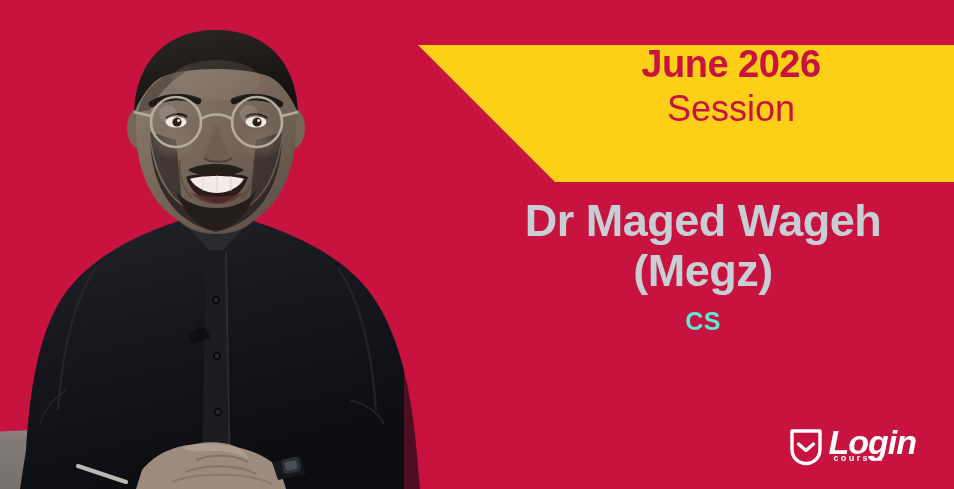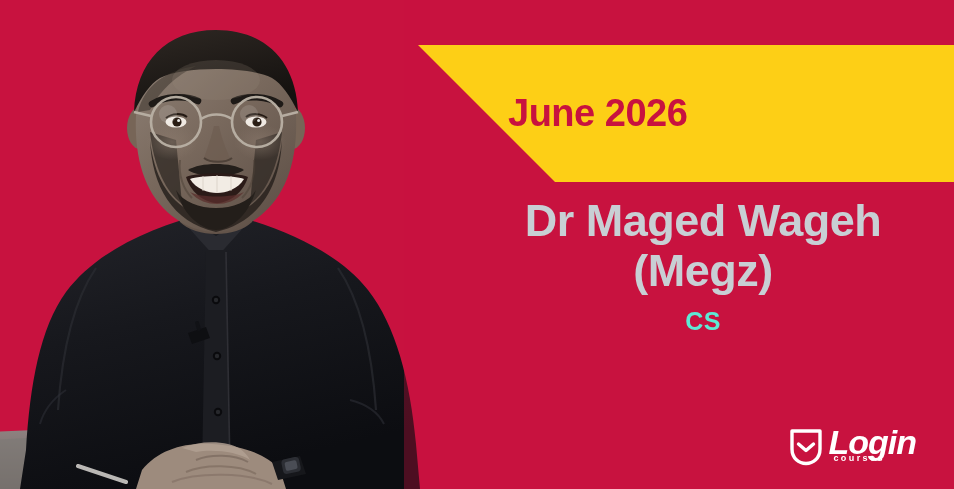--- a/index.html
+++ b/index.html
@@ -34,20 +34,21 @@
     background:#FDCF16;
     clip-path: polygon(0px 0px, 536px 0px, 536px 137px, 137px 137px);
     z-index:3;
   }
   #session-text-wrap {
     position:absolute;
     left:418px; top:45px;
     width:536px; height:137px;
     z-index:4;
     display:flex;
+    flex-direction:column;
     align-items:center;
     justify-content:flex-start;
     padding-left:90px;
   }
   #session-month {
     color:#C8123F;
     font-size:38px;
     font-weight:bold;
     letter-spacing:-0.5px;
     line-height:1.05;
@@ -283,20 +284,21 @@
         <path d="M 78 466 L 126 482" stroke="#d9d6d2" stroke-width="4" stroke-linecap="round" opacity="0.85"></path>
 
         <rect x="404" y="0" width="26" height="489" fill="#C8123F" opacity="0.35"></rect>
       </g>
     </svg>
   </div>
 
   <div id="session-banner"></div>
   <div id="session-text-wrap">
     <div id="session-month">June 2026</div>
+    <div id="session-word">Session</div>
   </div>
 
   <div id="instructor-block">
     <div id="instructor-name">Dr Maged Wageh
 (Megz)</div>
     <div id="instructor-subject">CS</div>
   </div>
 
   <div id="logo">
     <span id="logo-mark-wrap">

